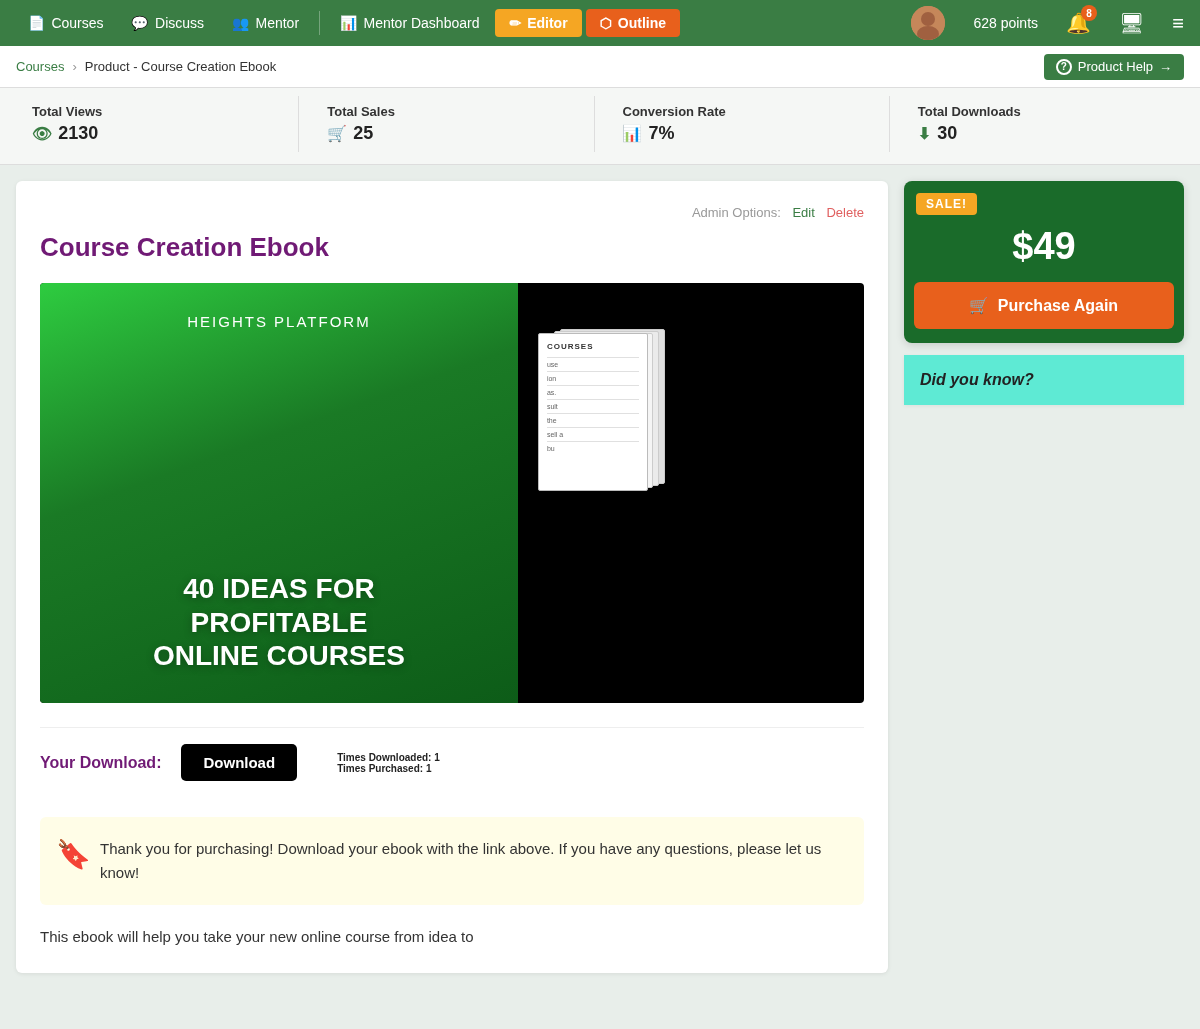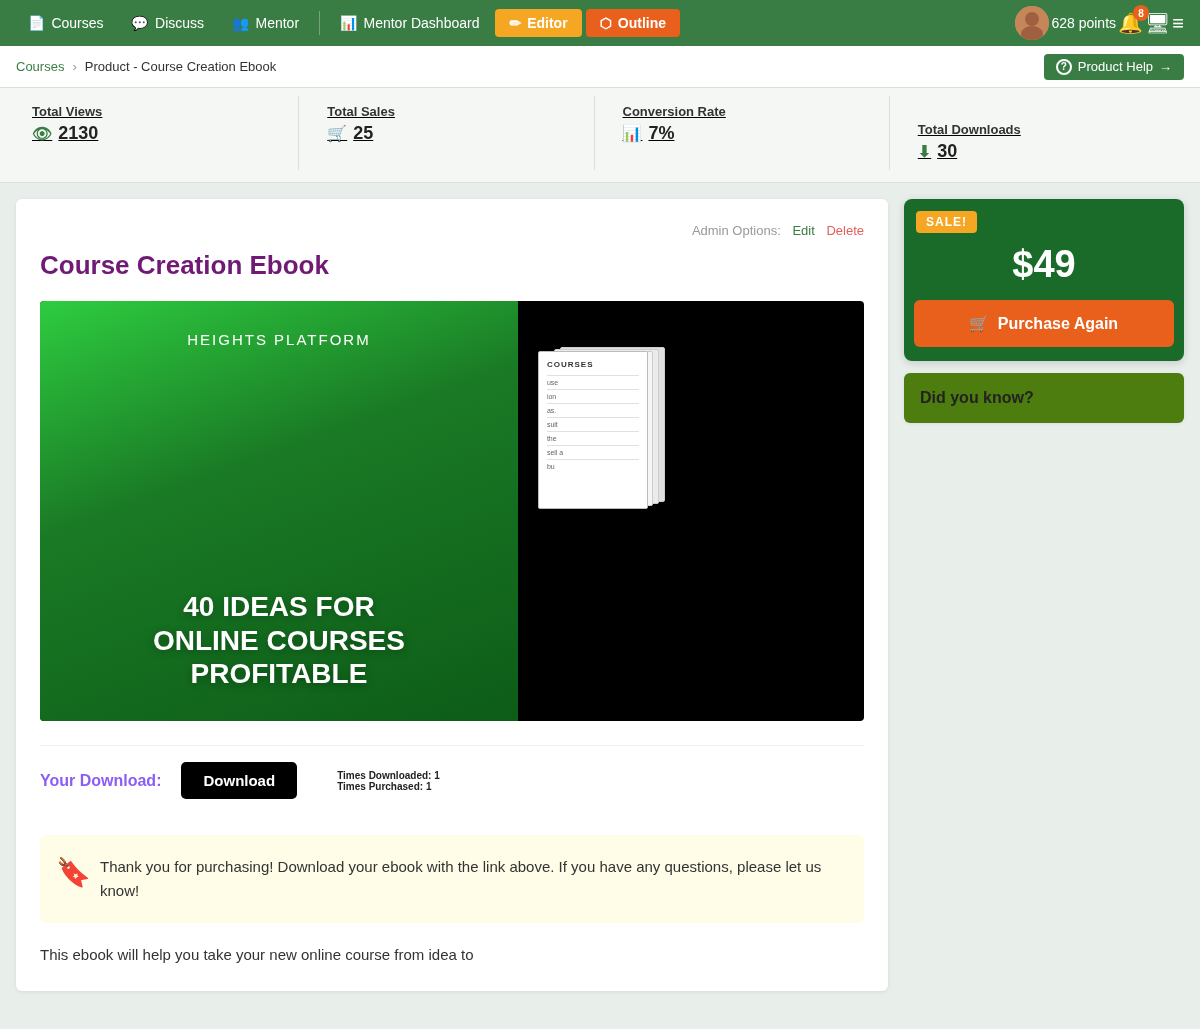--- a/index.html
+++ b/index.html
@@ -25,21 +25,21 @@
     .nav-btn-editor {
       background: #f5a623; color: #fff; border: none;
       padding: 6px 14px; border-radius: 4px; cursor: pointer;
       display: flex; align-items: center; gap: 6px; font-size: 14px; font-weight: 600;
     }
     .nav-btn-outline {
       background: #e8601c; color: #fff; border: none;
       padding: 6px 14px; border-radius: 4px; cursor: pointer;
       display: flex; align-items: center; gap: 6px; font-size: 14px; font-weight: 600;
     }
-    .navbar-right { display: flex; align-items: center; gap: 2px; }
+    .navbar-right { display: flex; align-items: center; gap: 28px; }
     .avatar { width: 34px; height: 34px; border-radius: 50%; background: #c5875a; overflow: hidden; }
     .points { color: #fff; font-size: 14px; }
     .notif-bell { position: relative; cursor: pointer; }
     .notif-badge {
       position: absolute; top: -6px; right: -6px;
       background: #e8601c; color: #fff; font-size: 10px;
       border-radius: 50%; width: 16px; height: 16px;
       display: flex; align-items: center; justify-content: center; font-weight: bold;
     }
     .hamburger { cursor: pointer; color: #fff; font-size: 20px; }
@@ -59,26 +59,26 @@
       padding: 5px 12px; border-radius: 4px; cursor: pointer;
       font-size: 13px; display: flex; align-items: center; gap: 6px;
     }
 
     
     .stats-bar {
       background: #f5f7f5; border-bottom: 1px solid #ddd;
       padding: 8px 16px 12px;
     }
     .stats-label { font-size: 11px; color: #666; margin-bottom: 6px; text-transform: uppercase; letter-spacing: 0.5px; }
-    .stats-row { display: flex; gap: 12px; text-decoration: underline; }
+    .stats-row { display: flex; gap: 12px; }
     .stat-item {
       flex: 1; padding: 8px 16px;
       border-right: 1px solid #ddd;
     }
-    .stat-item:last-child { border-right: none; margin-top: 18px; }
+    .stat-item:last-child { border-right: none; }
     .stat-title { font-size: 13px; color: #333; font-weight: 600; margin-bottom: 4px; }
     .stat-value { font-size: 18px; font-weight: 700; color: #222; display: flex; align-items: center; gap: 6px; }
     .stat-icon { color: #3a7d44; font-size: 16px; }
 
     
     .main-content {
       padding: 16px;
       display: flex;
       gap: 16px;
       align-items: flex-start;
@@ -116,21 +116,21 @@
     .ebook-pages-area {
       flex: 0 0 42%; position: relative;
       display: flex; align-items: flex-start; justify-content: flex-start;
       padding: 20px 10px;
     }
 
     
     .download-section {
       display: flex; align-items: center; gap: 20px; padding: 16px 0; border-top: 1px solid #eee;
     }
-    .your-download-label { font-size: 16px; font-weight: 700; color: #8b5cf6; }
+    .your-download-label { font-size: 16px; font-weight: 700; color: #701a75; }
     .download-btn {
       background: #000000; color: #fff; border: none;
       padding: 10px 22px; border-radius: 5px; cursor: pointer; font-size: 15px; font-weight: 600;
     }
     .download-stats { font-size: 10px; color: #555; margin-left: 20px; }
     .download-stats span { font-weight: 700; color: #222; }
 
     
     .thank-you-box {
       background: #fffde7; border-radius: 6px; padding: 20px 20px 20px 60px;
@@ -171,23 +171,24 @@
     .bullet-points {
       background: #fff; border-radius: 6px; padding: 16px;
       margin-top: 12px; font-size: 13px; color: #333; line-height: 1.8;
       box-shadow: 0 1px 4px rgba(0,0,0,0.06);
     }
     .bullet-points ul { padding-left: 18px; }
     .bullet-points li { margin-bottom: 6px; }
 
     
     .did-you-know {
-      background: #4d7c0f; border-radius: 6px; padding: 16px;
+      background: #5eead4; border-radius: 0; padding: 16px;
       margin-top: 12px;
       box-shadow: 0 1px 4px rgba(0,0,0,0.06);
+      font-style: italic;
     }
     .did-you-know-title { font-size: 16px; font-weight: 700; color: #222; }
   </style>
 </head>
 <body>
 
 <nav class="navbar">
   <div class="navbar-left">
     <a class="nav-item">
       <span>📄</span>
@@ -292,22 +293,22 @@
       <a class="admin-link-delete">Delete</a>
     </div>
 
     <h1 class="product-title">Course Creation Ebook</h1>
 
     <div class="ebook-image">
       <div class="ebook-main">
         <div class="ebook-brand">HEIGHTS PLATFORM</div>
         <div class="ebook-tagline">
           <div>40 IDEAS FOR</div>
+          <div>PROFITABLE</div>
           <div>ONLINE COURSES</div>
-          <div>PROFITABLE</div>
         </div>
       </div>
       <div class="ebook-pages-area">
 
         <div style="position:relative; margin-top:30px; margin-left:10px;">
 
           <div style="position:absolute;left:22px;top:-4px;width:105px;height:155px;background:#e0e0e0;border:1px solid #ccc;border-radius:2px;"></div>
           <div style="position:absolute;left:16px;top:-2px;width:105px;height:155px;background:#ebebeb;border:1px solid #ccc;border-radius:2px;"></div>
           <div style="position:absolute;left:10px;top:0;width:105px;height:155px;background:#f5f5f5;border:1px solid #ccc;border-radius:2px;"></div>
 

